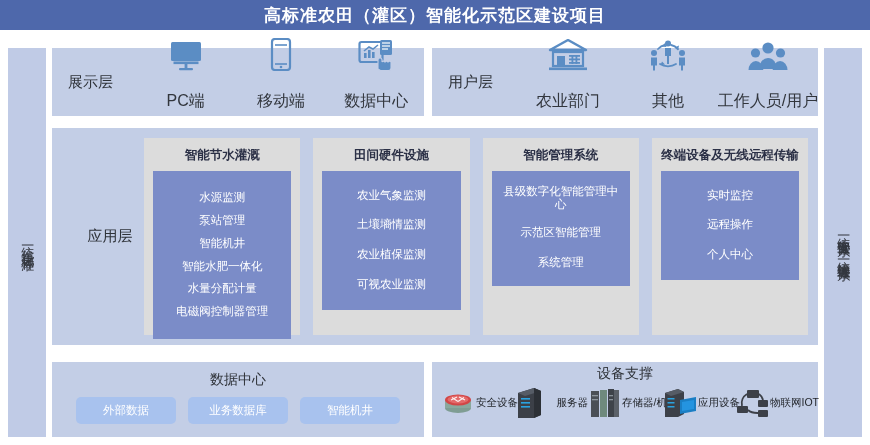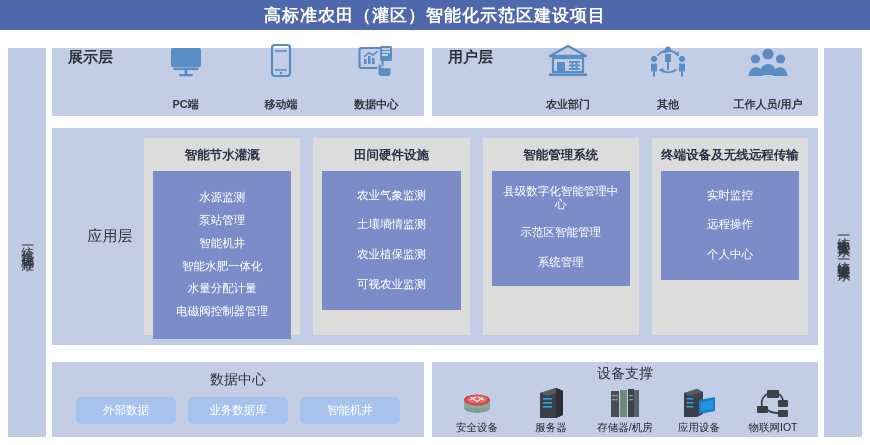--- a/index.html
+++ b/index.html
@@ -37,29 +37,29 @@
   }
   .side-right .vtext{ letter-spacing:1px; }
 
   
   .panel{ position:absolute; background:#c3cee6; }
 
   
   .panel-display{ left:52px; top:48px; width:372px; height:68px; }
   .panel-user{   left:432px; top:48px; width:386px; height:68px; }
 
-  .row1-inner{ display:flex; align-items:flex-start; height:100%;font-weight:bold; }
+  .row1-inner{ display:flex; align-items:center; height:100%; }
   .layer-label{
     font-size:15px; color:#2e3238; white-space:nowrap;
     padding-left:16px; padding-right:6px; min-width:86px;
   }
   .icon-row{ display:flex; flex:1; align-items:flex-end; justify-content:space-around; height:100%; padding-bottom:4px;}
   .icon-cell{ display:flex; flex-direction:column; align-items:center; width:84px; }
   .icon-glyph{ height:36px; display:flex; align-items:flex-end; justify-content:center; }
-  .icon-cap{ font-size:11px; color:#32363d; margin-top:20px; white-space:nowrap; }
+  .icon-cap{ font-size:16px; color:#32363d; margin-top:20px; white-space:nowrap; }
 
   
   .panel-app{ left:52px; top:128px; width:766px; height:217px; }
   .app-inner{ display:flex; height:100%; align-items:center; }
   .app-label{
     font-size:15px; color:#2e3238; width:92px; text-align:center; flex:none;padding-left:24px;
   }
   .app-cols{ display:flex; flex:1; gap:13px; height:197px; padding-right:10px;}
   .app-col{
     flex:1; background:#dcdcdc; padding:10px 9px 9px 9px;
@@ -86,21 +86,21 @@
 
   .sec-title{
     text-align:center; font-size:14px; color:#2e3238; padding-top:9px;
   }
   .chip-row{ display:flex; justify-content:center; gap:12px; padding-top:8px; }
   .chip{
     background:#a8c2ee; color:#ffffff; font-size:11.5px;
     border-radius:5px; padding:6px 0; width:100px; text-align:center;
   }
   .dev-row{ display:flex; justify-content:space-around; align-items:flex-end; padding:2px 8px 0 8px; }
-  .dev-cell{ display:flex; flex-direction:column; align-items:center; width:74px;justify-content:space-between; }
+  .dev-cell{ display:flex; flex-direction:row; align-items:center; width:74px;justify-content:space-between; }
   .dev-glyph{ height:34px; display:flex; align-items:flex-end; justify-content:center; }
   .dev-cap{ font-size:10.5px; color:#1e2126; margin-top:2px; white-space:nowrap; }
 </style>
 </head>
 <body>
 
 <div class="title-bar">
   <span class="title-text">高标准农田（灌区）智能化示范区建设项目</span>
 </div>
 

